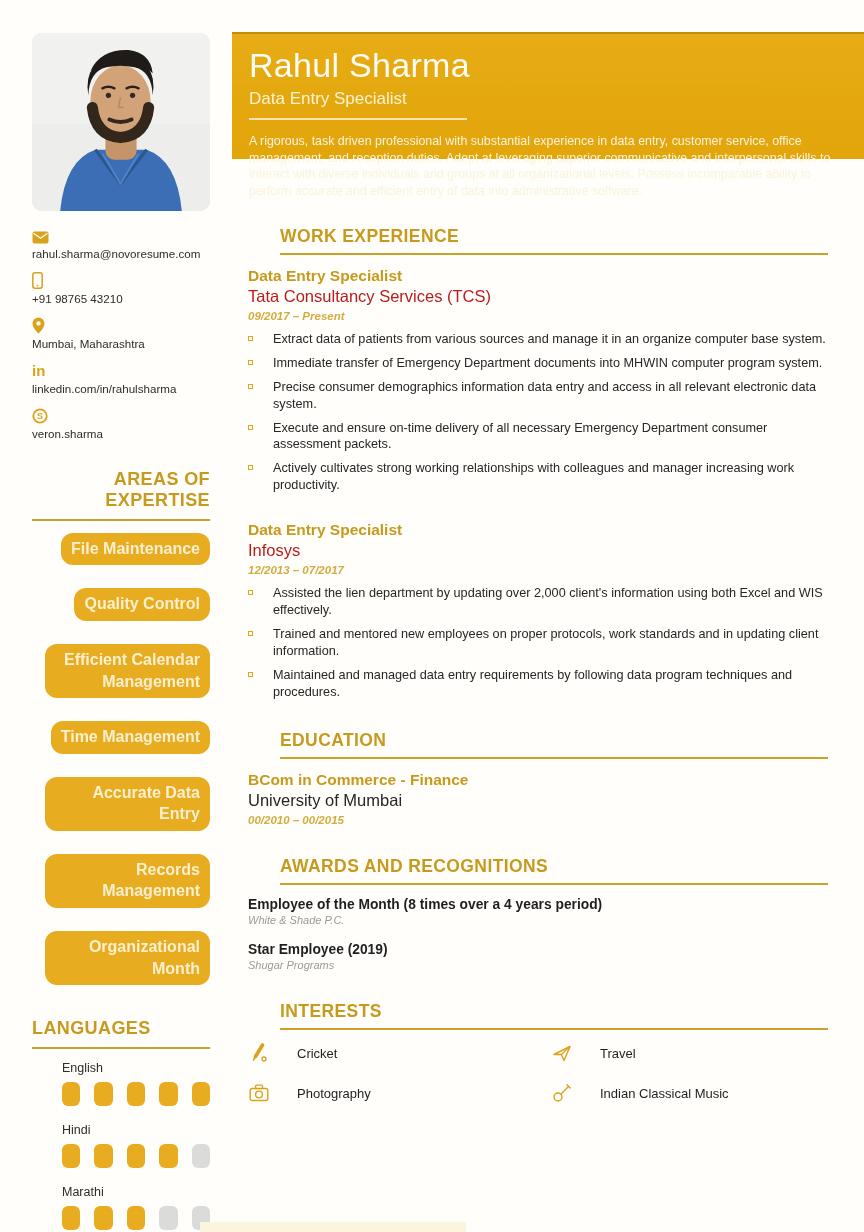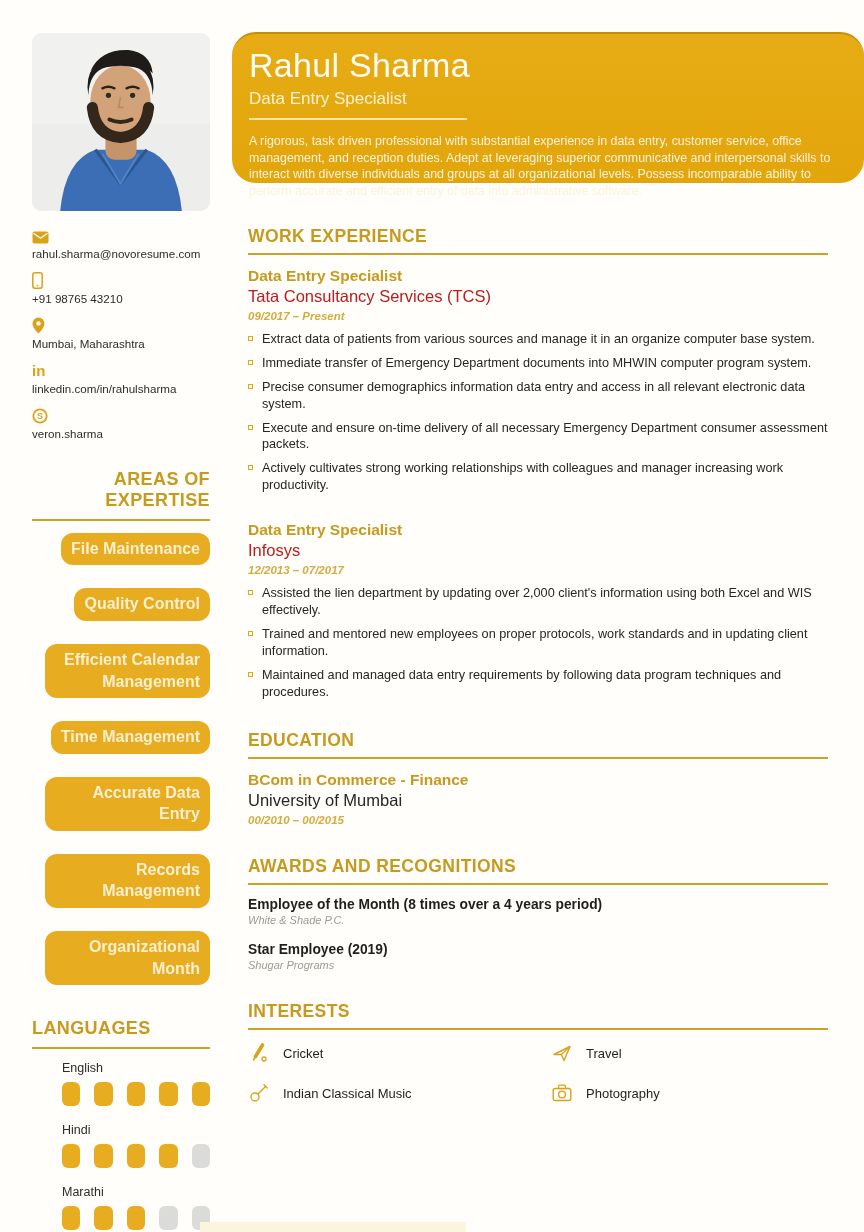--- a/index.html
+++ b/index.html
@@ -54,66 +54,65 @@
     margin-bottom:23px;
   }
   .languages{margin-top:10px;}
   .lang{margin-bottom:17px;margin-left:30px;}
   .lname{font-size:12.5px;color:var(--ink);margin-bottom:7px;}
   .squares{display:flex;gap:14px;}
   .sq{width:24px;height:24px;border-radius:6px;background:var(--sq-empty);}
   .sq.filled{background:var(--tag-bg);}
   
   .banner{
-    position:absolute;left:232px;top:32px;right:0;height:151px;
+    position:absolute;left:232px;top:32px;right:0;height:127px;
     background:linear-gradient(180deg,#E7AC15 0%,#E2A50A 100%);
     border-top:2px solid #C28E05;
     padding:12px 16px 0 17px;
-    border-radius:24px;
   }
   .name{color:#FDFCF4;font-size:34px;font-weight:500;letter-spacing:.3px;}
   .role{color:#FBF2D3;font-size:17px;margin-top:4px;}
   .role-line{width:218px;height:2px;background:#F4E4AE;margin-top:9px;}
   .summary{
     margin-top:13px;color:var(--cream);
     font-size:12.4px;line-height:1.34;max-width:608px;
   }
   
   .main{position:absolute;left:248px;top:226px;width:580px;}
   .section-heading{
     color:var(--gold-text);font-size:17.5px;font-weight:bold;letter-spacing:.4px;
     text-transform:uppercase;
     border-bottom:2px solid var(--gold-line);
-    padding-bottom:6px;margin-bottom:12px;
+    padding-bottom:6px;margin-bottom:12px;margin-left:32px;
   }
   .section{margin-bottom:30px;}
   .job{margin-bottom:27px;}
   .job:last-child{margin-bottom:0;}
   .job-title{color:var(--gold-text);font-size:15.5px;font-weight:bold;}
   .company{color:#b91c1c;font-size:16.5px;margin-top:2px;}
   .dates{color:var(--date-gold);font-size:11.5px;font-style:italic;font-weight:bold;margin:4px 0 9px;}
   ul.bullets{list-style:none;}
   ul.bullets li{
-    display:flex;align-items:flex-start;gap:9px;
+    display:flex;align-items:flex-start;gap:20px;
     margin-bottom:7px;
   }
   .marker{
     flex:0 0 auto;width:5px;height:5px;margin-top:5px;
     border:1.4px solid var(--gold);background:transparent;
   }
   .btext{font-size:12.7px;color:#262626;line-height:1.33;}
   .edu-degree{color:var(--gold-text);font-size:15.5px;font-weight:bold;}
   .edu-school{color:#262626;font-size:16.5px;margin-top:2px;}
   .award{margin-bottom:16px;}
   .award-title{color:#1f1f1f;font-size:13.8px;font-weight:bold;}
   .award-org{color:var(--muted);font-size:11px;font-style:italic;margin-top:2px;}
   .interests-grid{
     display:grid;grid-template-columns:303px 1fr;row-gap:18px;margin-top:4px;
   }
-  .interest{display:flex;align-items:center;gap:13px;}
+  .interest{display:flex;align-items:center;gap:27px;}
   .i-icon{width:22px;height:22px;display:inline-flex;align-items:center;justify-content:center;}
   .i-label{font-size:13px;color:#1f1f1f;font-weight:500;}
   .footer-strip{
     position:absolute;left:200px;top:1222px;width:266px;height:10px;
     background:#FBF5DE;
   }
 </style>
 </head>
 <body>
 
@@ -345,37 +344,37 @@
             <span class="i-icon">
               <svg width="20" height="20" viewBox="0 0 20 20">
                 <path d="M2 11.5L18 3.5l-6 14-2.6-6L2 11.5z" fill="none" stroke="#D9A21B" stroke-width="1.4" stroke-linejoin="round"></path>
                 <path d="M9.4 11.5L18 3.5" fill="none" stroke="#D9A21B" stroke-width="1.2"></path>
               </svg>
             </span>
             <span class="i-label">Travel</span>
           </div>
           <div class="interest">
             <span class="i-icon">
+              <svg width="20" height="18" viewBox="0 0 20 18">
+                <rect x="1.2" y="4.5" width="17.6" height="12" rx="2" fill="none" stroke="#D9A21B" stroke-width="1.4"></rect>
+                <rect x="6.5" y="1.2" width="7" height="3.4" rx="1" fill="none" stroke="#D9A21B" stroke-width="1.3"></rect>
+                <circle cx="10" cy="10.5" r="3.4" fill="none" stroke="#D9A21B" stroke-width="1.4"></circle>
+              </svg>
+            </span>
+            <span class="i-label">Photography</span>
+          </div>
+          <div class="interest">
+            <span class="i-icon">
               <svg width="20" height="20" viewBox="0 0 20 20">
                 <circle cx="6" cy="14" r="4" fill="none" stroke="#D9A21B" stroke-width="1.4"></circle>
                 <line x1="9" y1="11" x2="16.5" y2="3.5" stroke="#D9A21B" stroke-width="1.4" stroke-linecap="round"></line>
                 <line x1="15" y1="1.8" x2="18.2" y2="5" stroke="#D9A21B" stroke-width="1.4" stroke-linecap="round"></line>
               </svg>
             </span>
             <span class="i-label">Indian Classical Music</span>
           </div>
-          <div class="interest">
-            <span class="i-icon">
-              <svg width="20" height="18" viewBox="0 0 20 18">
-                <rect x="1.2" y="4.5" width="17.6" height="12" rx="2" fill="none" stroke="#D9A21B" stroke-width="1.4"></rect>
-                <rect x="6.5" y="1.2" width="7" height="3.4" rx="1" fill="none" stroke="#D9A21B" stroke-width="1.3"></rect>
-                <circle cx="10" cy="10.5" r="3.4" fill="none" stroke="#D9A21B" stroke-width="1.4"></circle>
-              </svg>
-            </span>
-            <span class="i-label">Photography</span>
-          </div>
         </div>
     </div>
 
   </div>
 
   <div class="footer-strip"></div>
 </div>
 
 </body></html>

